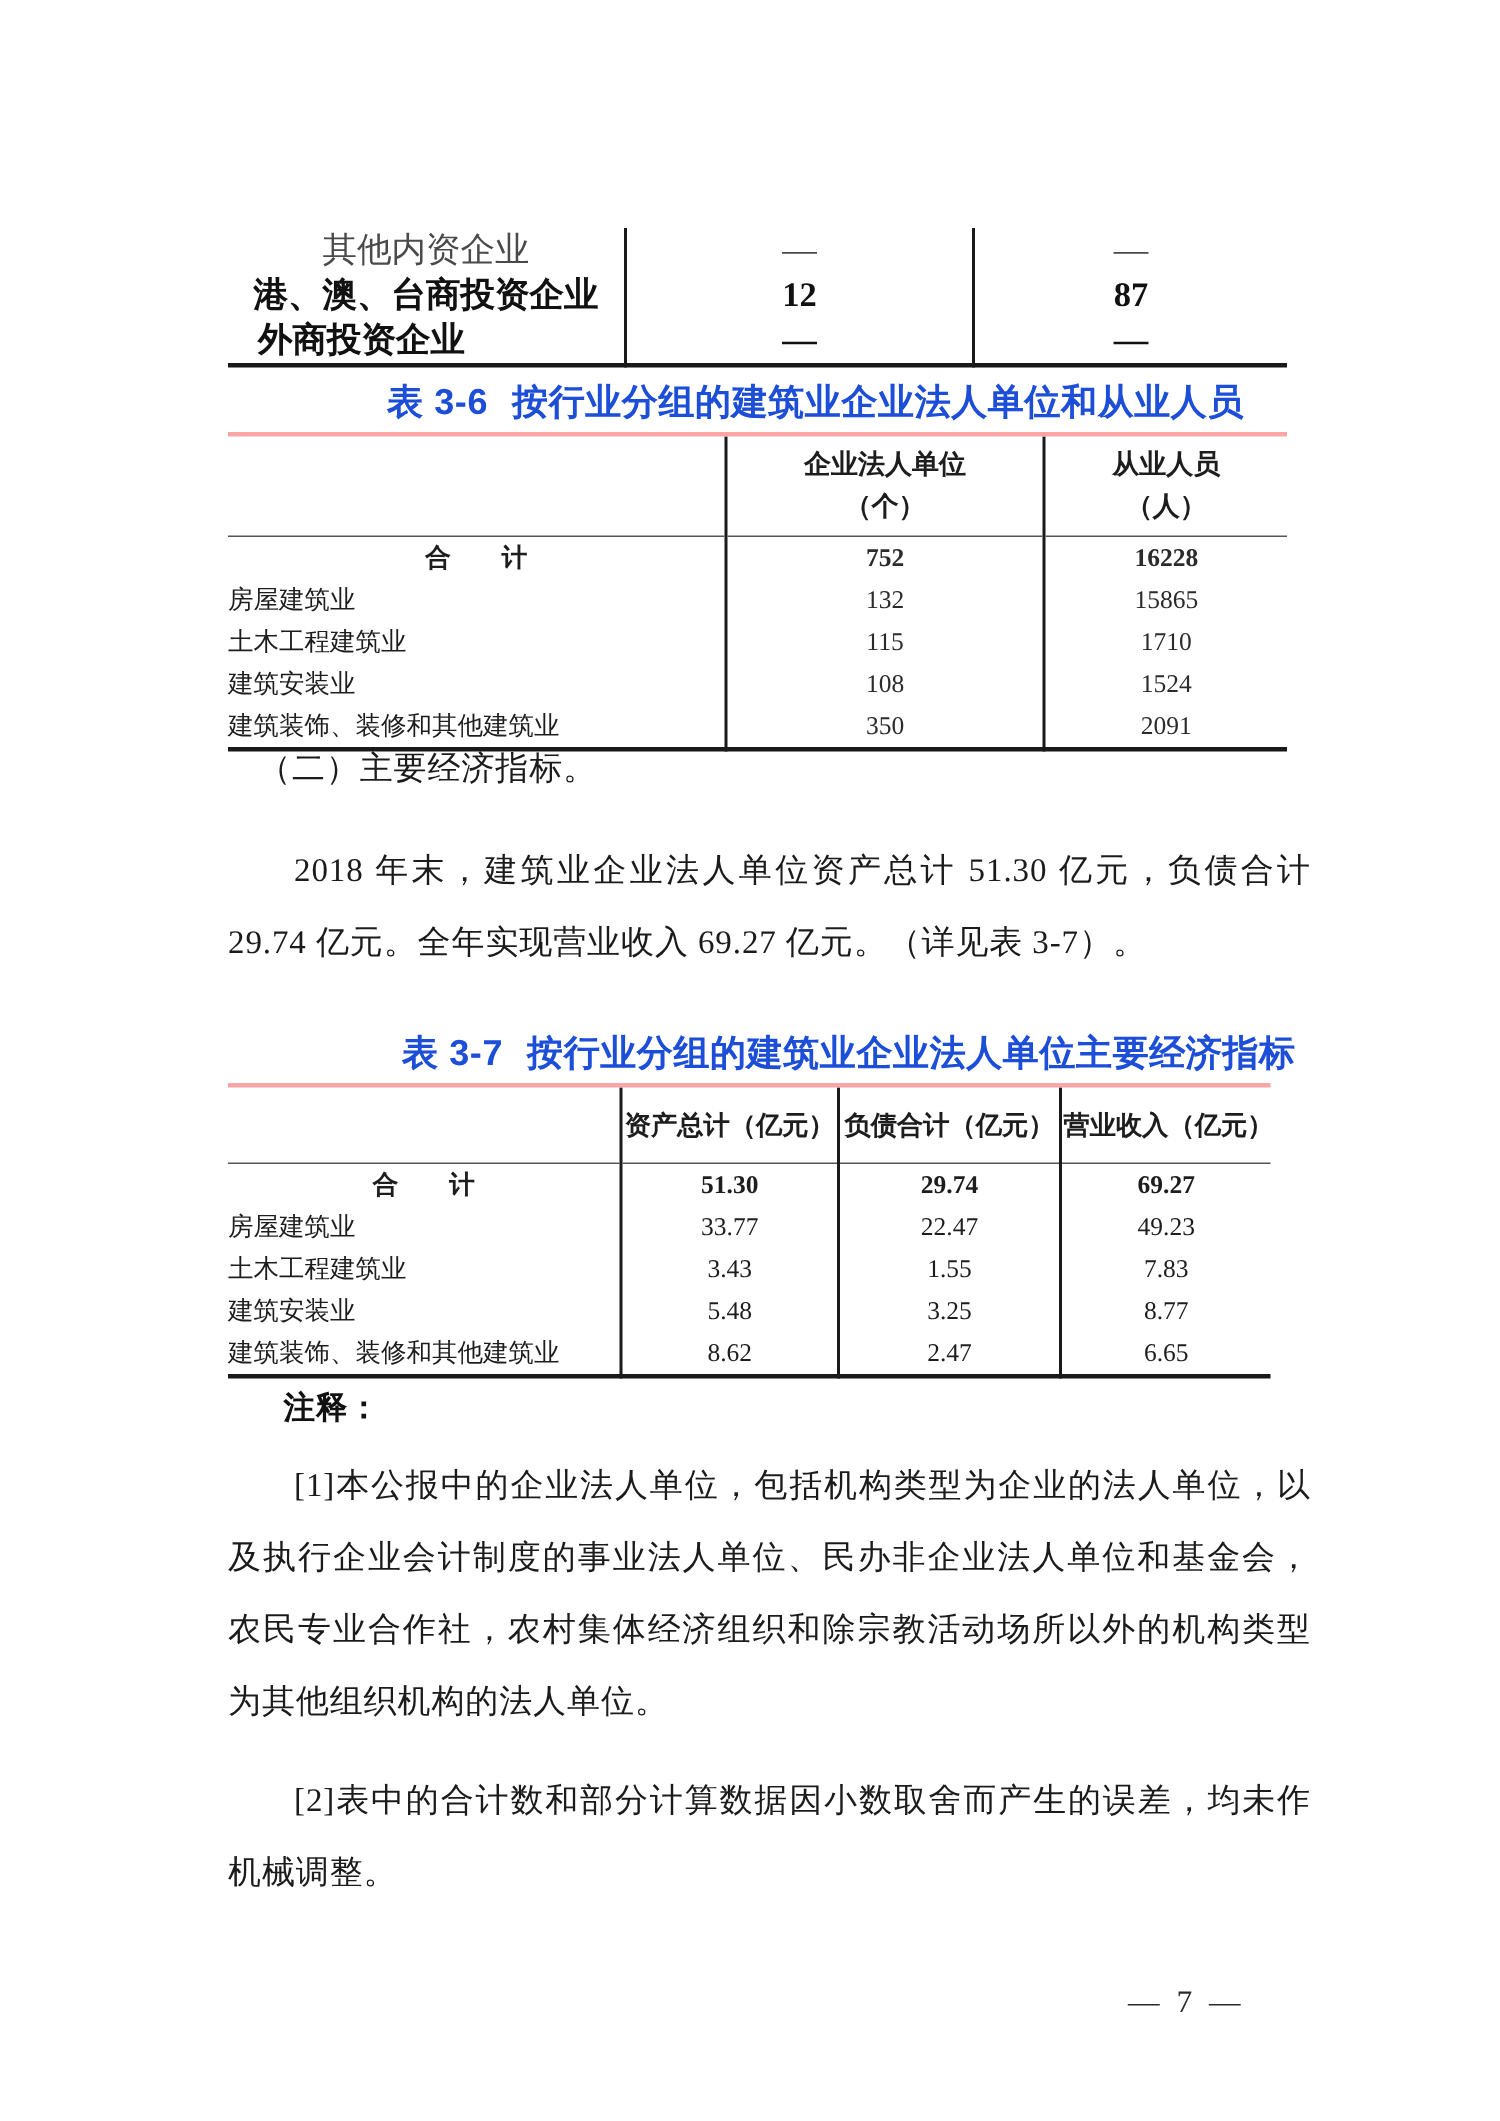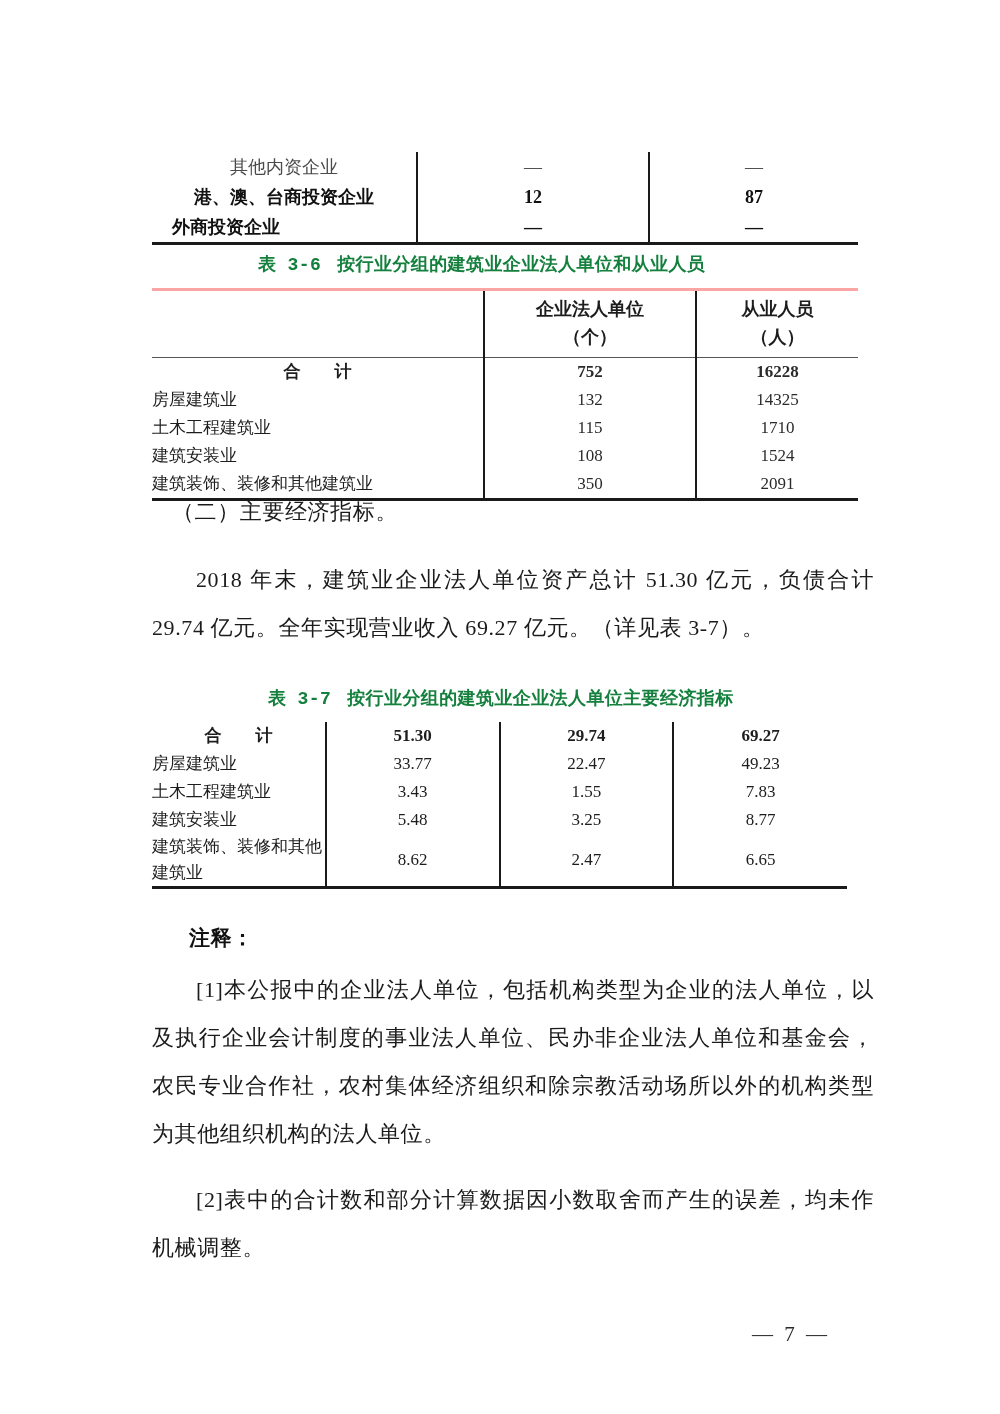--- a/index.html
+++ b/index.html
@@ -48,33 +48,33 @@
   .c-num     { text-align: center; }
 
   
   #table-frag {
     left: 152px;
     top: 152px;
     width: 706px;
   }
   #table-frag td {
     height: 30px;
-    font-size: 18px;
+    font-size: 23px;
   }
   #table-frag .r0 td { color: #4a4a4a; }
   #table-frag .r1 td, #table-frag .r2 td { font-weight: bold; color: #111; }
 
   
   .tbl-caption {
     position: absolute;
-    font-family: Liberation Mono, monospace;
+    font-family: Liberation Sans, sans-serif;
     font-weight: bold;
-    font-size: 18px;
+    font-size: 24px;
     letter-spacing: 0.4px;
-    color: #15803d;
+    color: #1d4ed8;
     white-space: nowrap;
   }
   #caption-36 { left: 258px; top: 252px; }
   #caption-37 { left: 268px; top: 686px; }
   .cap-num { margin-right: 16px; }
 
   
   #table-36 {
     left: 152px;
     top: 288px;
@@ -211,21 +211,21 @@
       </tr>
 
       <tr class="body total">
         <td class="c-label-c">合　　计</td>
         <td class="c-num vline-l">752</td>
         <td class="c-num vline-l">16228</td>
       </tr>
       <tr class="body">
         <td class="c-label">房屋建筑业</td>
         <td class="c-num vline-l">132</td>
-        <td class="c-num vline-l">14325</td>
+        <td class="c-num vline-l">15865</td>
       </tr>
       <tr class="body">
         <td class="c-label">土木工程建筑业</td>
         <td class="c-num vline-l">115</td>
         <td class="c-num vline-l">1710</td>
       </tr>
       <tr class="body">
         <td class="c-label">建筑安装业</td>
         <td class="c-num vline-l">108</td>
         <td class="c-num vline-l">1524</td>
@@ -241,20 +241,26 @@
   <div id="para-heading" class="prose">（二）主要经济指标。</div>
 
   <div id="para-body" class="prose"><span class="indent"></span><span>2018 年末，建筑业企业法人单位资产总计 51.30 亿元，负债合计 29.74 亿元。全年实现营业收入 69.27 亿元。（详见表 3-7）。</span></div>
 
   <div id="caption-37" class="tbl-caption">
     <span class="cap-num">表 3-7</span><span>按行业分组的建筑业企业法人单位主要经济指标</span>
   </div>
 
   <table id="table-37" class="doc-table">
     <tbody>
+      <tr class="hdr rule-thick-top rule-thin-bot">
+        <td></td>
+        <td class="vline-l" style="width:141px">资产总计（亿元）</td>
+        <td class="vline-l" style="width:144px">负债合计（亿元）</td>
+        <td class="vline-l" style="width:137px">营业收入（亿元）</td>
+      </tr>
 
       <tr class="body total">
         <td class="c-label-c">合　　计</td>
         <td class="c-num vline-l">51.30</td>
         <td class="c-num vline-l">29.74</td>
         <td class="c-num vline-l">69.27</td>
       </tr>
       <tr class="body">
         <td class="c-label">房屋建筑业</td>
         <td class="c-num vline-l">33.77</td>

